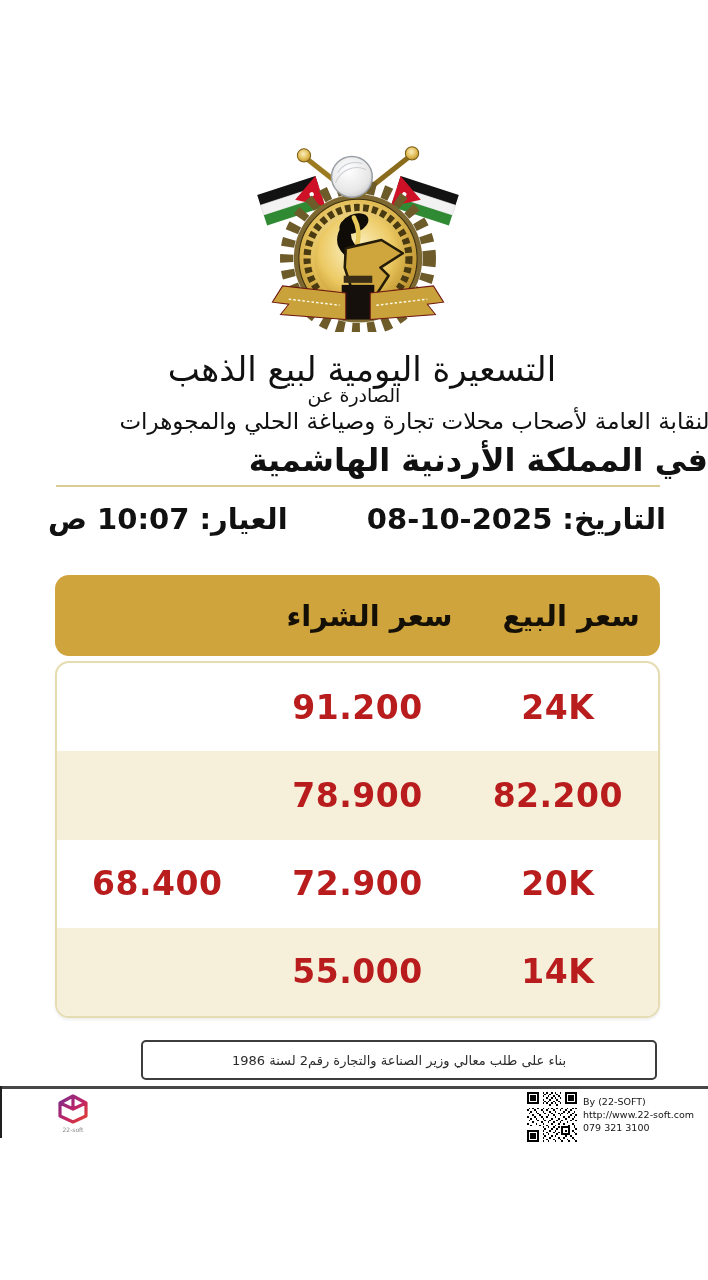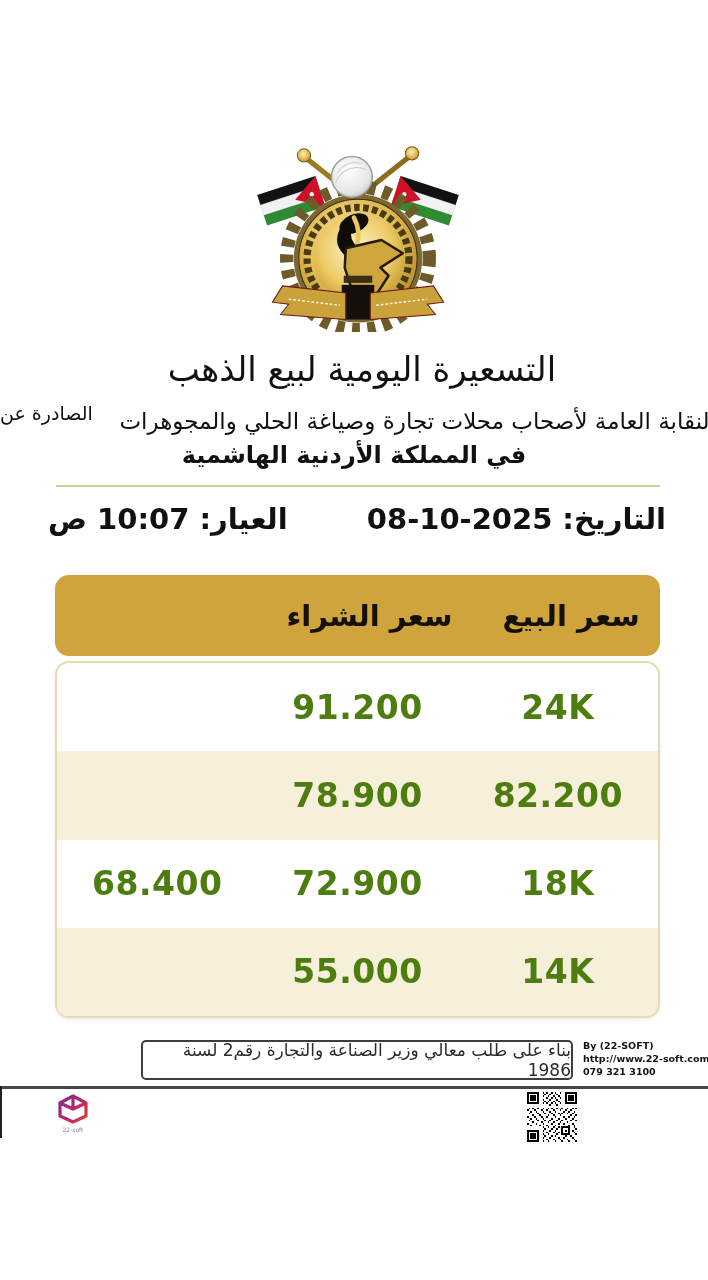--- a/index.html
+++ b/index.html
@@ -5,52 +5,52 @@
   html,body{margin:0;padding:0;background:#ffffff;}
   .page{
     position:relative;width:708px;height:1280px;background:#ffffff;
     font-family:"DejaVu Sans",sans-serif;color:#111;overflow:hidden;direction:rtl;
   }
   
   .emblem{position:absolute;left:252px;top:144px;width:212px;height:188px;}
   
   .title{position:absolute;top:326px;left:0;width:100%;text-align:center;
          font-size:34px;font-weight:400;letter-spacing:-0.5px;margin-left:8px;}
-  .sub-issued{position:absolute;top:384px;left:0;width:100%;text-align:left;font-size:19px;font-weight:500;margin-top:18px;}
+  .sub-issued{position:absolute;top:384px;left:0;width:100%;text-align:center;font-size:19px;font-weight:500;}
   .sub-org{position:absolute;top:408px;left:8px;width:100%;text-align:right;font-size:23px;font-weight:500;}
-  .sub-country{position:absolute;top:441px;left:0;width:100%;text-align:center;font-size:24px;font-weight:600;}
+  .sub-country{position:absolute;top:441px;left:0;width:100%;text-align:right;font-size:32px;font-weight:600;}
   .gold-rule{position:absolute;top:485px;left:56px;width:604px;height:2px;background:#d9cd95;}
   
   .meta-row{position:absolute;top:502px;left:48px;width:618px;display:flex;
             justify-content:space-between;align-items:center;font-size:29px;font-weight:700;}
   .meta-item{display:flex;gap:10px;align-items:baseline;}
   
   .thead{position:absolute;top:575px;left:55px;width:605px;height:81px;background:#d0a43c;
          border-radius:14px;display:grid;grid-template-columns:1fr 1fr 1fr;align-items:center;
          font-size:29px;font-weight:700;color:#151006;}
   .thead .hcell{text-align:center;padding-left:24px;}
   .tbody{position:absolute;top:661px;left:55px;width:605px;height:357px;box-sizing:border-box;
          border:2px solid #e6dcb2;border-radius:14px;overflow:hidden;background:#fff;
          display:grid;grid-template-rows:repeat(4,1fr);box-shadow:0 2px 3px rgba(0,0,0,0.07);}
   .trow{display:grid;grid-template-columns:1fr 1fr 1fr;align-items:center;}
   .trow:nth-child(even){background:#f6efda;}
-  .tcell{text-align:center;font-size:33px;font-weight:800;color:#4d7c0f;direction:ltr;letter-spacing:0.5px;}
-  
-  .note{position:absolute;top:1040px;left:141px;width:432px;height:40px;box-sizing:border-box;
+  .tcell{text-align:center;font-size:33px;font-weight:800;color:#b91c1c;direction:ltr;letter-spacing:0.5px;}
+  
+  .note{position:absolute;top:1040px;left:141px;width:516px;height:40px;box-sizing:border-box;
         border:2px solid #3d3d3d;border-radius:5px;display:flex;align-items:center;justify-content:center;
-        font-size:17px;color:#2b2b2b;font-weight:500;}
+        font-size:13px;color:#2b2b2b;font-weight:500;}
   
   .footer-divider{position:absolute;top:1086px;left:0;width:708px;height:3px;background:#474747;}
   .edge-mark{position:absolute;top:1086px;left:0;width:2px;height:52px;background:#1f1f1f;}
   .cube-logo{position:absolute;left:57px;top:1094px;width:32px;height:30px;}
   .cube-label{position:absolute;left:47px;top:1126px;width:52px;text-align:center;
               font-size:6px;color:#8a8a8a;direction:ltr;}
   .qr{position:absolute;left:527px;top:1092px;width:50px;height:50px;}
-  .credits{position:absolute;left:583px;top:1039px;direction:ltr;text-align:left;
-           font-size:9.5px;line-height:13px;color:#141414;font-weight:700;white-space:nowrap;}
+  .credits{position:absolute;left:583px;top:1095px;direction:ltr;text-align:left;
+           font-size:9.5px;line-height:13px;color:#141414;font-weight:400;white-space:nowrap;}
 </style>
 </head>
 <body>
 
 <div class="page">
 
   <div class="emblem">
     <svg viewBox="0 0 208 184" width="212" height="188">
       <defs>
         <radialGradient id="goldG" cx="45%" cy="38%" r="70%">
@@ -144,21 +144,21 @@
   <div class="tbody" id="tbody">
       <div class="trow">
         <div class="tcell">24K</div>
         <div class="tcell">91.200</div>
       </div>
       <div class="trow">
         <div class="tcell">82.200</div>
         <div class="tcell">78.900</div>
       </div>
       <div class="trow">
-        <div class="tcell">18K</div>
+        <div class="tcell">20K</div>
         <div class="tcell">72.900</div>
         <div class="tcell">68.400</div>
       </div>
       <div class="trow">
         <div class="tcell">14K</div>
         <div class="tcell">55.000</div>
       </div>
     </div>
 
   <div class="note">بناء على طلب معالي وزير الصناعة والتجارة رقم2 لسنة 1986</div>

